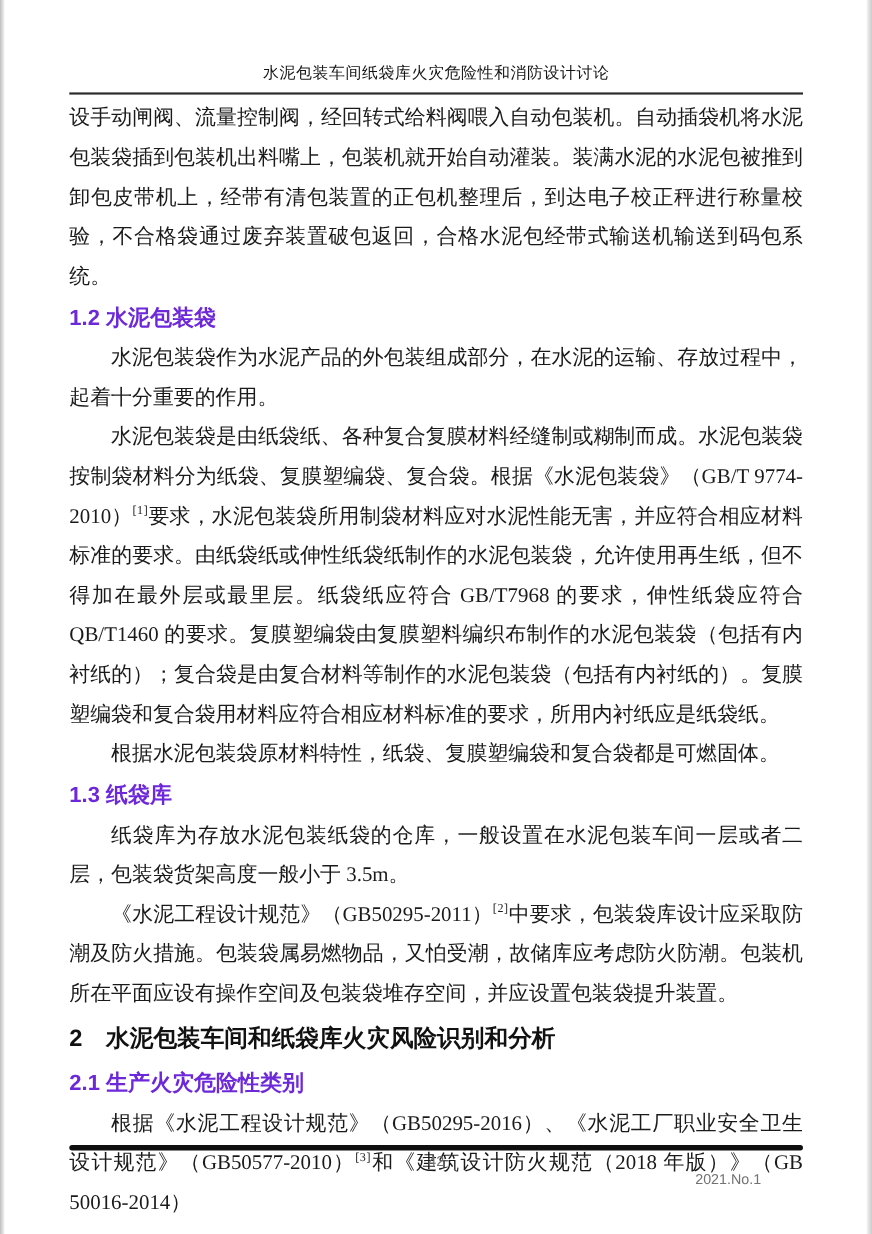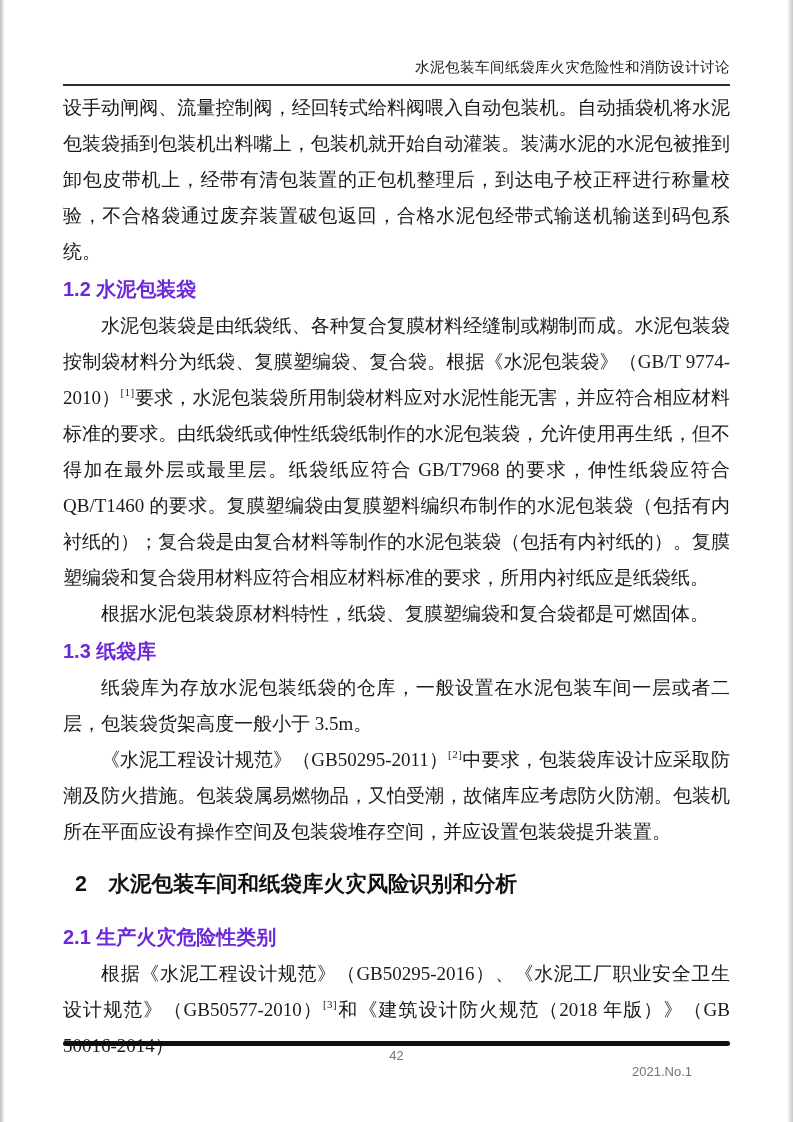--- a/index.html
+++ b/index.html
@@ -19,21 +19,21 @@
   
   .edge { position: absolute; top: 0; bottom: 0; }
   .edge-left  { left: 0;  width: 4px; background: linear-gradient(to right, #bfbfbf, #f2f2f2); }
   .edge-right { right: 0; width: 5px; background: linear-gradient(to left,  #c9c9c9, #f2f2f2); }
 
   .running-header {
     position: absolute;
     top: 56px;
     left: 63px;
     width: 667px;
-    text-align: right;
+    text-align: center;
     border-bottom: 2px solid #2b2b2b;
     padding-bottom: 6px;
   }
   .running-title {
     font-size: 14.5px;
     line-height: 22px;
     letter-spacing: 0.5px;
     color: #151515;
   }
 
@@ -54,21 +54,21 @@
   .sub-heading {
     margin: 0;
     font-family: "Liberation Sans", "DejaVu Sans", sans-serif;
     font-weight: 700;
     font-size: 20px;
     line-height: 38px;
     color: #6d28d9;
     text-align: left;
   }
   .main-heading {
-    margin: 12px;
+    margin: 0;
     font-family: "Liberation Sans", "DejaVu Sans", sans-serif;
     font-weight: 700;
     font-size: 21.5px;
     line-height: 44px;
     color: #111111;
     text-align: left;
   }
   .cite {
     font-size: 11px;
     line-height: 0;
@@ -119,20 +119,21 @@
   <header class="running-header">
     <div class="running-title">水泥包装车间纸袋库火灾危险性和消防设计讨论</div>
   </header>
 
   <main class="content">
 
     <p class="body-p">设手动闸阀、流量控制阀，经回转式给料阀喂入自动包装机。自动插袋机将水泥包装袋插到包装机出料嘴上，包装机就开始自动灌装。装满水泥的水泥包被推到卸包皮带机上，经带有清包装置的正包机整理后，到达电子校正秤进行称量校验，不合格袋通过废弃装置破包返回，合格水泥包经带式输送机输送到码包系统。</p>
 
     <h3 class="sub-heading">1.2 水泥包装袋</h3>
 
+    <p class="body-p indent">水泥包装袋作为水泥产品的外包装组成部分，在水泥的运输、存放过程中，起着十分重要的作用。</p>
 
     <p class="body-p indent"><span>水泥包装袋是由纸袋纸、各种复合复膜材料经缝制或糊制而成。水泥包装袋按制袋材料分为纸袋、复膜塑编袋、复合袋。根据《水泥包装袋》（GB/T 9774-2010）</span><sup class="cite">[1]</sup><span>要求，水泥包装袋所用制袋材料应对水泥性能无害，并应符合相应材料标准的要求。由纸袋纸或伸性纸袋纸制作的水泥包装袋，允许使用再生纸，但不得加在最外层或最里层。纸袋纸应符合 GB/T7968 的要求，伸性纸袋应符合 QB/T1460 的要求。复膜塑编袋由复膜塑料编织布制作的水泥包装袋（包括有内衬纸的）；复合袋是由复合材料等制作的水泥包装袋（包括有内衬纸的）。复膜塑编袋和复合袋用材料应符合相应材料标准的要求，所用内衬纸应是纸袋纸。</span></p>
 
     <p class="body-p indent">根据水泥包装袋原材料特性，纸袋、复膜塑编袋和复合袋都是可燃固体。</p>
 
     <h3 class="sub-heading">1.3 纸袋库</h3>
 
     <p class="body-p indent">纸袋库为存放水泥包装纸袋的仓库，一般设置在水泥包装车间一层或者二层，包装袋货架高度一般小于 3.5m。</p>
 
     <p class="body-p indent"><span>《水泥工程设计规范》（GB50295-2011）</span><sup class="cite">[2]</sup><span>中要求，包装袋库设计应采取防潮及防火措施。包装袋属易燃物品，又怕受潮，故储库应考虑防火防潮。包装机所在平面应设有操作空间及包装袋堆存空间，并应设置包装袋提升装置。</span></p>

